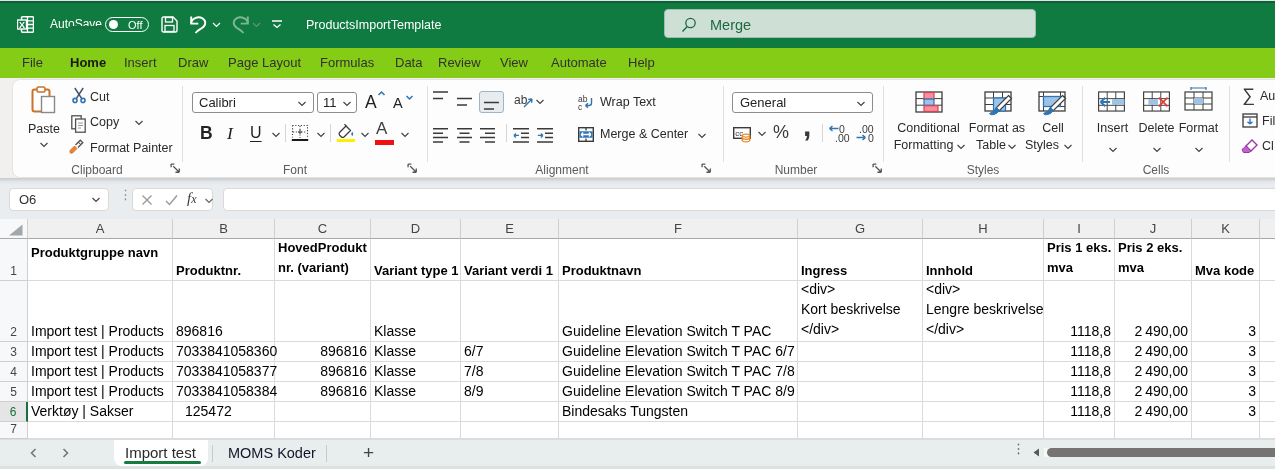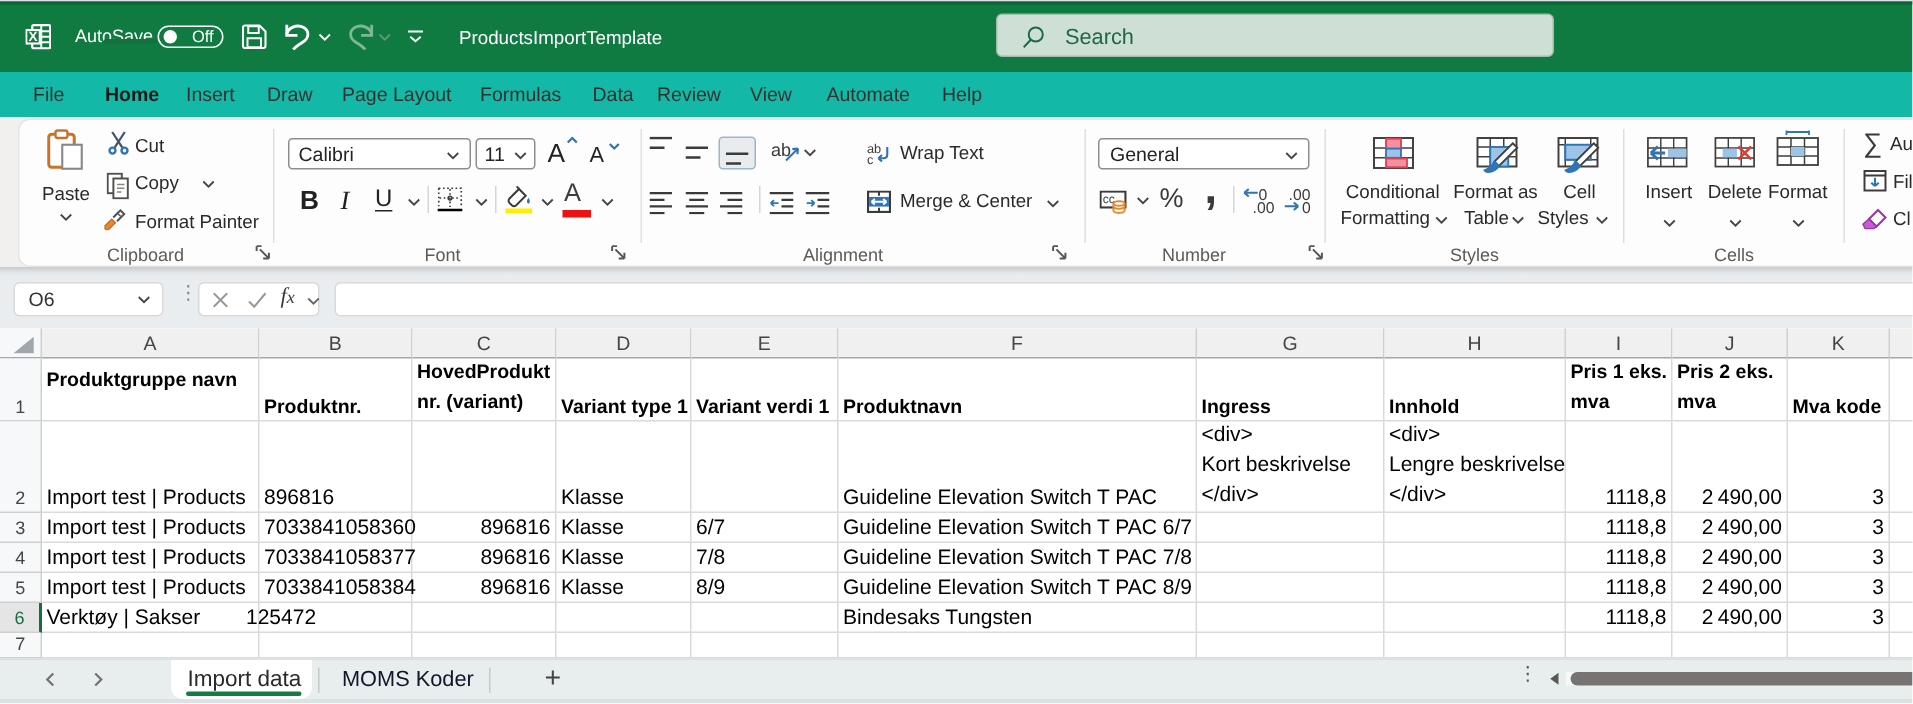--- a/index.html
+++ b/index.html
@@ -13,21 +13,21 @@
 #titlebar .topline2 { position:absolute; left:0; top:1px; width:100%; height:2px; background:#0b6233; }
 #autosave-label { left:50px; top:17px; font-size:12px; color:#fff; }
 #toggle { left:105px; top:17px; width:44px; height:15px; border:1px solid #fff; border-radius:8px; }
 #toggle .knob { position:absolute; left:3px; top:2px; width:9px; height:9px; border-radius:50%; background:#fff; }
 #toggle .offtxt { position:absolute; left:22px; top:0.5px; font-size:11px; color:#fff; }
 #title-text { left:306px; top:18px; font-size:12.5px; color:#fff; }
 #searchbox { left:664px; top:9px; width:372px; height:29px; background:#CEDFD5; border:1px solid #9dbfab; border-radius:4px; }
 #searchbox .stxt { position:absolute; left:45px; top:6.5px; font-size:14.5px; color:#1c6a42; }
 
 
-#menubar { left:0; top:48px; width:1275px; height:30px; background:#14b8a6; }
+#menubar { left:0; top:48px; width:1275px; height:30px; background:#84cc16; }
 .menuitem { position:absolute; top:7px; font-size:13px; color:#323130; }
 #home-underline { position:absolute; left:69px; top:26px; width:36px; height:3px; background:#15703d; border-radius:2px; }
 
 
 #ribbonbg { left:0; top:78px; width:1275px; height:100px; background:#F2F0EF; }
 #ribboncard { left:12px; top:79px; width:1278px; height:99px; background:#fdfdfd; border:1px solid #e6e4e3; border-radius:8px; }
 .gsep { position:absolute; top:8px; width:1px; height:76px; background:#e1dfde; }
 .glabel { position:absolute; top:163px; font-size:12px; color:#5c5b5a; text-align:center; }
 .dlg { position:absolute; top:84px; width:12px; height:12px; }
 .rtxt { font-size:12.5px; color:#2b2a29; }
@@ -90,21 +90,21 @@
     <path d="M1 1 H11 M2.5 4.5 L6 7.5 L9.5 4.5" stroke="#fff" stroke-width="1.3" fill="none"></path>
   </svg>
 
 <div id="autosave-label" class="abs">AutoSave</div>
 <div id="toggle" class="abs">
     <div class="knob"></div>
     <div class="offtxt">Off</div>
   </div>
 <div id="title-text" class="abs">ProductsImportTemplate</div>
 <div id="searchbox" class="abs">
-    <div class="stxt">Search</div>
+    <div class="stxt">Merge</div>
 <svg style="position:absolute;left:16px;top:7px" width="16" height="16" viewBox="0 0 16 16">
       <circle cx="9.5" cy="6" r="4.7" fill="none" stroke="#1c6a42" stroke-width="1.3"></circle>
       <path d="M6.2 9.5 L1.5 14.5" stroke="#1c6a42" stroke-width="1.3"></path>
     </svg>
   </div>
 
 <div id="menubar" class="abs">
     <div class="menuitem" style="left: 22px;">File</div>
     <div class="menuitem" style="left: 70px; font-weight: bold; color: rgb(27, 26, 25);">Home</div>
     <div class="menuitem" style="left: 124px;">Insert</div>
@@ -700,21 +700,21 @@
     </div>
     <div class="cell" style="left: 1115px; top: 163px; width: 77px; height: 20px; border-color: transparent; z-index: 2;">
       <div style="right: 3px;">2 490,00</div>
     </div>
     <div class="cell" style="left: 1192px; top: 163px; width: 68px; height: 20px; border-color: transparent; z-index: 2;">
       <div style="right: 3px;">3</div>
     </div>
     <div class="cell" style="left: 28px; top: 183px; width: 145px; height: 20px; border-color: transparent; z-index: 2;">
       <div style="left: 3px;">Verktøy | Sakser</div>
     </div>
-    <div class="cell" style="left: 161px; top: 183px; width: 102px; height: 20px; border-color: transparent; z-index: 2;">
+    <div class="cell" style="left: 182px; top: 183px; width: 102px; height: 20px; border-color: transparent; z-index: 2;">
       <div style="left: 3px;">125472</div>
     </div>
     <div class="cell" style="left: 559px; top: 183px; width: 239px; height: 20px; border-color: transparent; z-index: 2;">
       <div style="left: 3px;">Bindesaks Tungsten</div>
     </div>
     <div class="cell" style="left: 1044px; top: 183px; width: 71px; height: 20px; border-color: transparent; z-index: 2;">
       <div style="right: 3px;">1118,8</div>
     </div>
     <div class="cell" style="left: 1115px; top: 183px; width: 77px; height: 20px; border-color: transparent; z-index: 2;">
       <div style="right: 3px;">2 490,00</div>
@@ -725,21 +725,21 @@
   </div>
 
 <div id="tabbar" class="abs">
   <svg style="position:absolute;left:28px;top:7px" width="11" height="12" viewBox="0 0 11 12">
       <path d="M7.5 2 L3.5 6 L7.5 10" stroke="#757371" stroke-width="1.5" fill="none"></path>
     </svg>
   <svg style="position:absolute;left:60px;top:7px" width="11" height="12" viewBox="0 0 11 12">
       <path d="M3.5 2 L7.5 6 L3.5 10" stroke="#757371" stroke-width="1.5" fill="none"></path>
     </svg>
   <div style="position:absolute;left:114px;top:0;width:94px;height:26px;background:#fff;border-radius:0 0 8px 8px"></div>
-  <div style="position:absolute;left:125px;top:4px;font-size:15px;color:#2b2a29">Import data</div>
+  <div style="position:absolute;left:125px;top:4px;font-size:15px;color:#2b2a29">Import test</div>
   <div style="position:absolute;left:124px;top:21px;width:77px;height:3px;background:#177b44;border-radius:2px"></div>
   <div style="position:absolute;left:212px;top:5px;width:1px;height:17px;background:#c4cbcb"></div>
   <div style="position:absolute;left:228px;top:5px;font-size:14.5px;color:#0f172a">MOMS Koder</div>
   <div style="position:absolute;left:326px;top:5px;width:1px;height:17px;background:#c4cbcb"></div>
   <div style="position:absolute;left:363px;top:2px;font-size:19px;color:#444;font-weight:300">+</div>
   <div style="position:absolute;left:1012px;top:6px;color:#5a5857;font-size:13px;line-height:5.5px;width:4px">⋮</div>
   <div style="position:absolute;left:1044px;top:8px;width:231px;height:9px;background:#f7f9f9"></div>
   <svg style="position:absolute;left:1031px;top:8px" width="10" height="9" viewBox="0 0 10 9">
       <path d="M8 0.5 L2.5 4.5 L8 8.5 Z" fill="#5a5857"></path>
     </svg>

